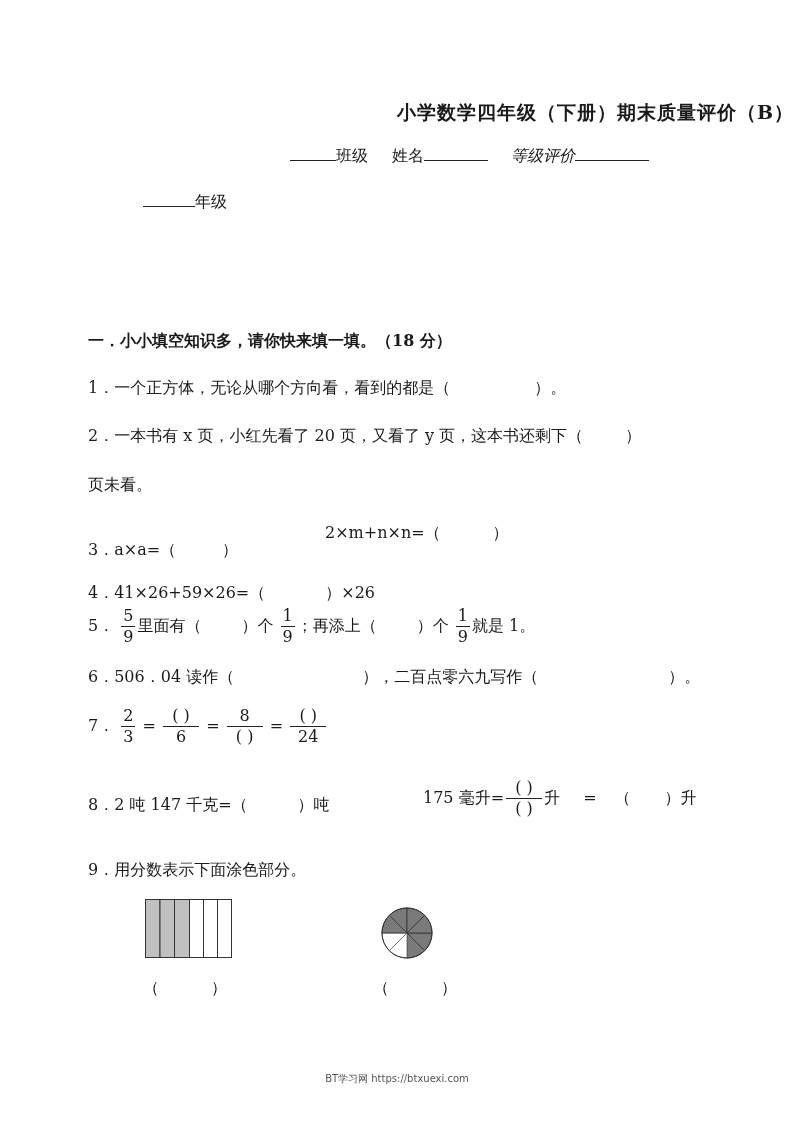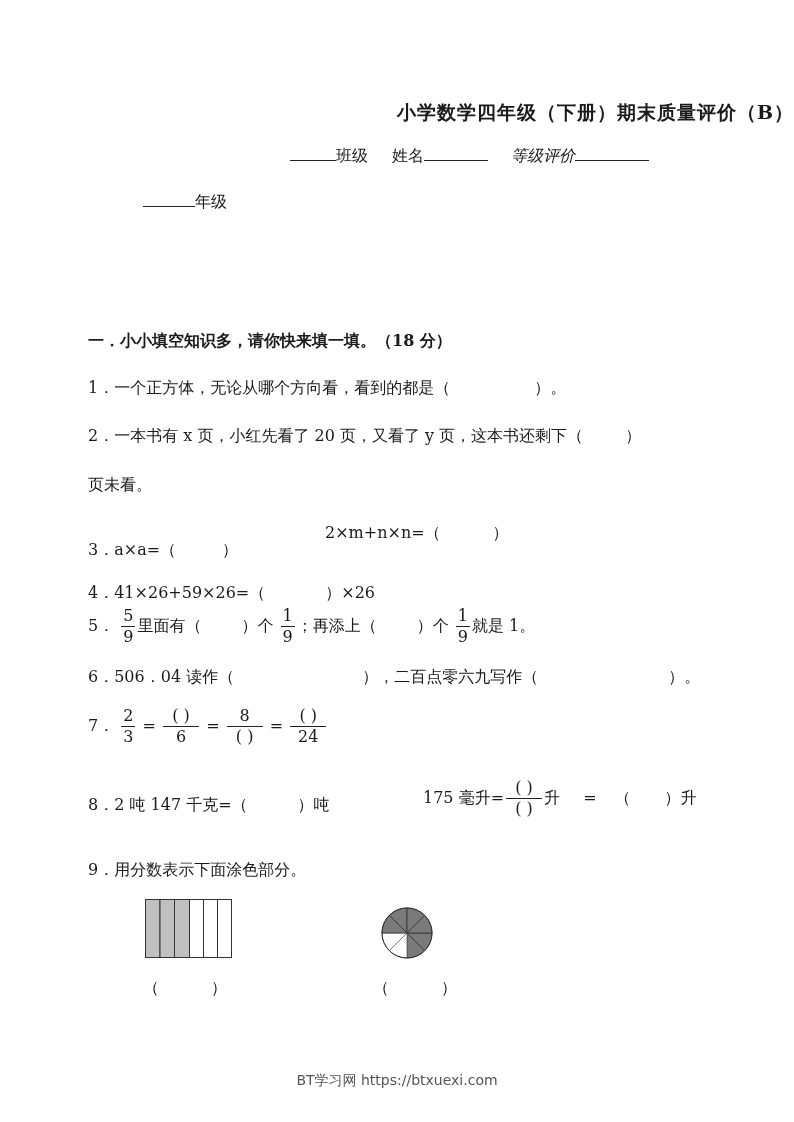--- a/index.html
+++ b/index.html
@@ -11,21 +11,21 @@
   .blank { display:inline-block; border-bottom:1px solid #222; height:16px; vertical-align:baseline; }
   table.score { position:absolute; left:123px; top:219px; border-collapse:collapse; }
   table.score td { border:1px solid #333; width:60px; height:46px; text-align:center; font-size:17px; padding:0; }
   table.score td.first { width:50px; }
   .q { font-size:16px; left:88px; }
   .sec { font-size:16px; font-weight:bold; left:88px; top:331px; }
   .frac { display:inline-flex; flex-direction:column; align-items:center; vertical-align:middle; line-height:1; font-size:16px; margin:0 2px; }
   .frac .num { padding:0 2px 2px 2px; }
   .frac .den { border-top:1px solid #222; padding:2px 2px 0 2px; }
   .frac.wide .num, .frac.wide .den { min-width:32px; text-align:center; }
-  .footer { left:0; width:794px; top:1072px; text-align:center; font-family:"DejaVu Sans", sans-serif; font-size:14px; color:#555; }
+  .footer { left:0; width:794px; top:1072px; text-align:center; font-family:"DejaVu Sans", sans-serif; font-size:10px; color:#555; }
 </style>
 </head>
 <body>
 
 <div class="abs title">小学数学四年级（下册）期末质量评价（B）</div>
 
 <div class="abs info" style="left:143px;margin-top:46px;">
   <span class="blank" style="width:52px;"></span><span>年级</span>
 </div>
 <div class="abs info" style="left:290px;">

